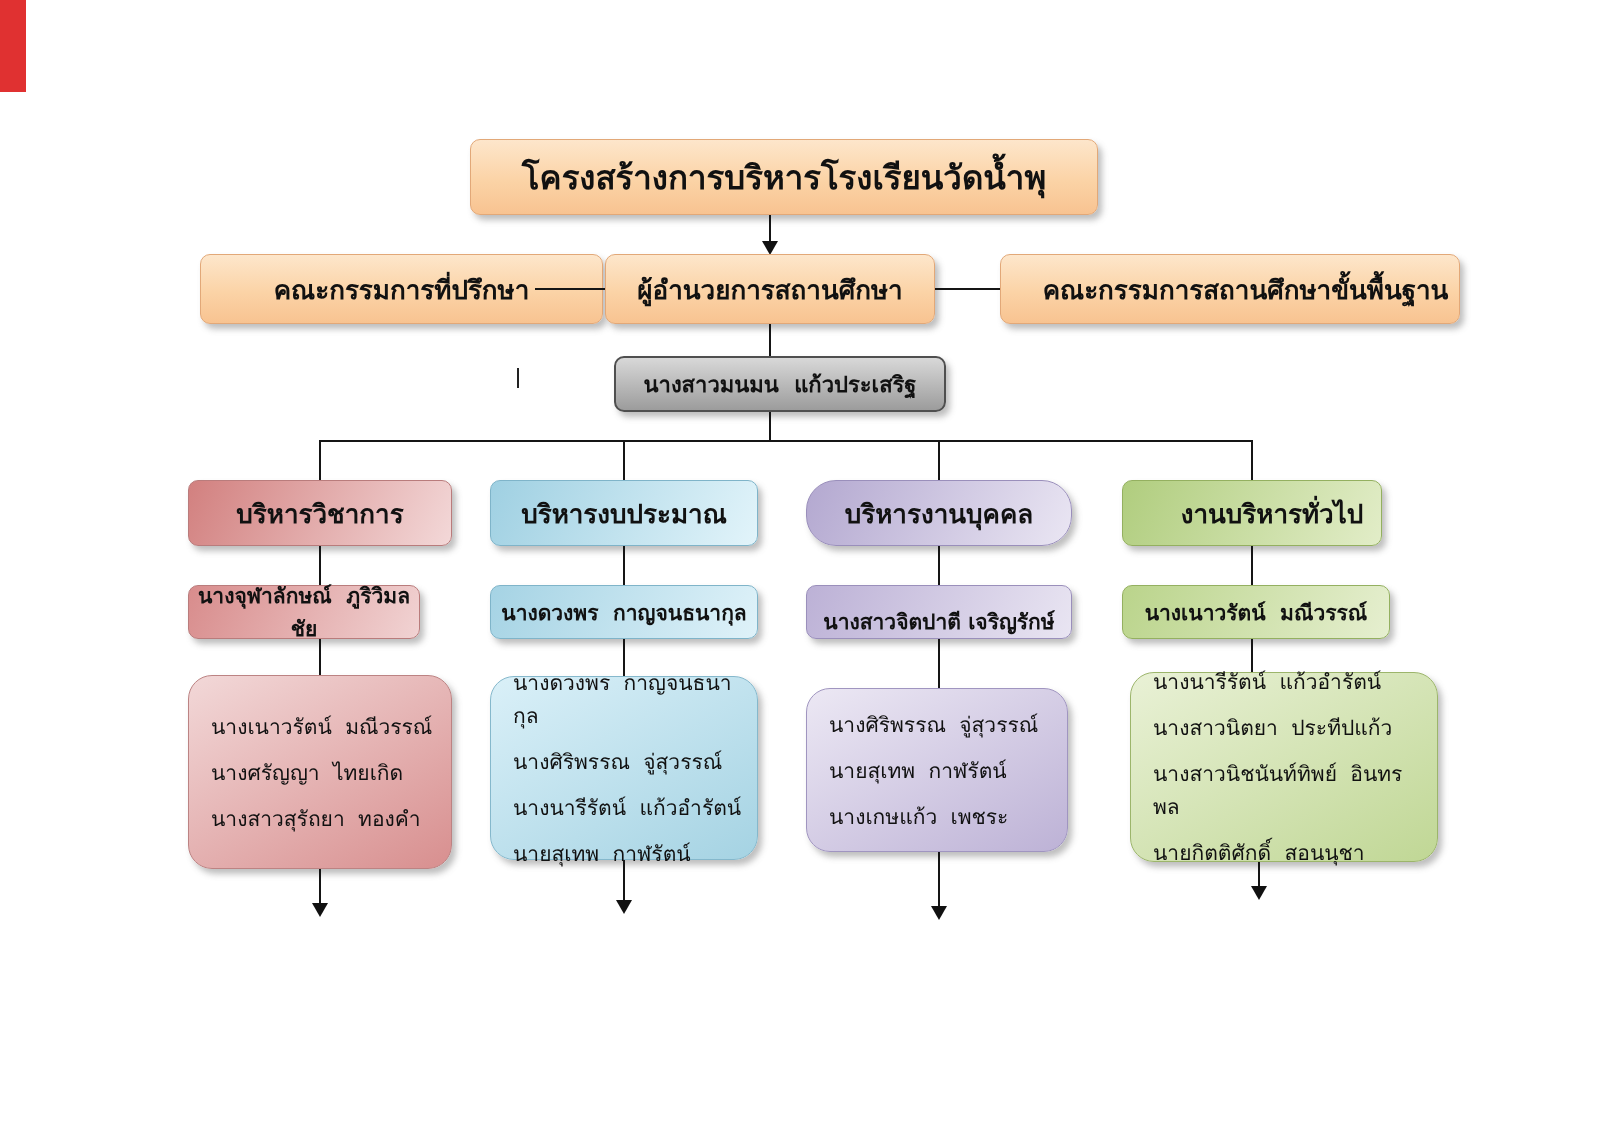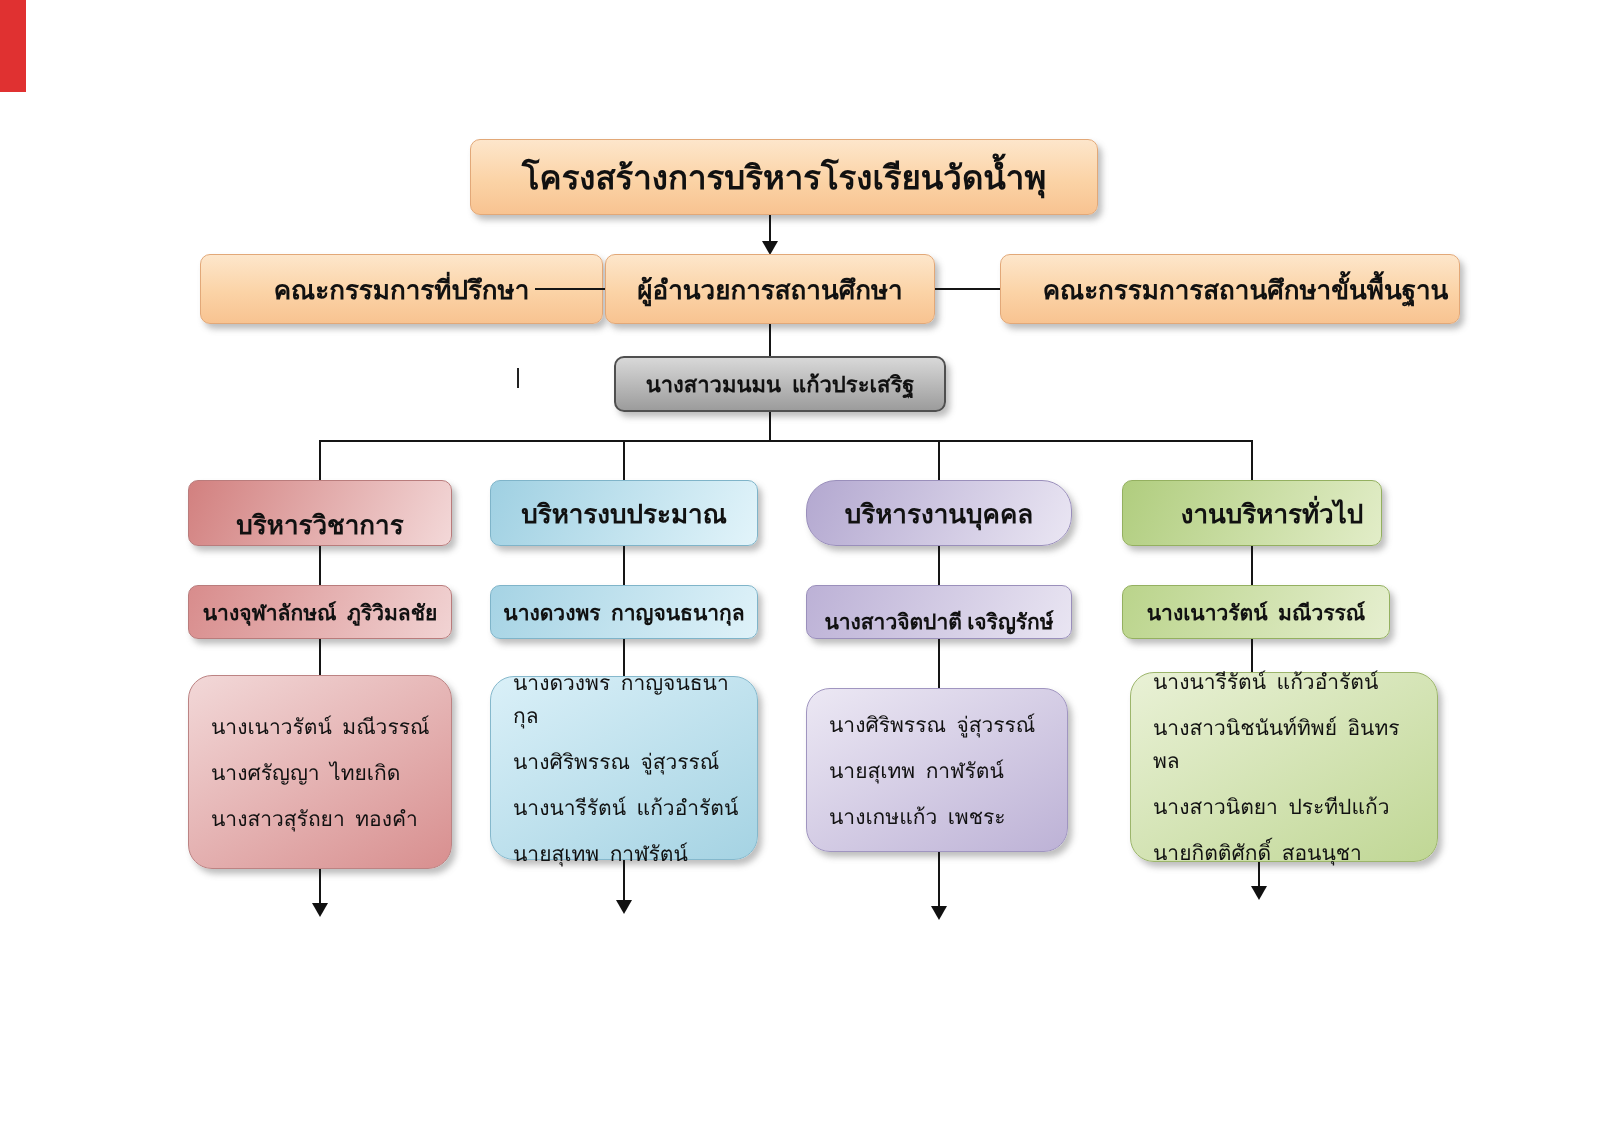--- a/index.html
+++ b/index.html
@@ -7,21 +7,20 @@
     width:1600px; height:1131px; position:relative; background:#ffffff;
     font-family:"DejaVu Sans","Liberation Sans",sans-serif; color:#111;
     overflow:hidden;
   }
   .box {
     position:absolute; box-sizing:border-box;
     display:flex; align-items:center; justify-content:center;
     text-align:center; border-radius:10px; font-weight:700;
     box-shadow:4px 5px 6px rgba(110,110,110,.45);
     white-space:pre-wrap;
-    font-family:Liberation Serif, serif;
   }
   .peach  { background:linear-gradient(180deg,#fde6cb 0%,#fbd3a6 55%,#f8c391 100%); border:1px solid #e2a878; }
   .grayb  { background:linear-gradient(180deg,#d8d8d8,#9c9c9c); border:2px solid #4f4f4f; }
 
   .red-h    { background:linear-gradient(115deg,#d2807f,#f3d8d8); border:1px solid #b97c7c; }
   .red-bar  { background:linear-gradient(115deg,#d88c8c,#f1d3d3); border:1px solid #b97c7c; }
   .red-box  { background:linear-gradient(150deg,#f2d8d8,#d88f8f); border:1px solid #bc8383; }
 
   .blue-h   { background:linear-gradient(115deg,#9fd0e2,#e2f4fa); border:1px solid #7fb4c9; }
   .blue-bar { background:linear-gradient(115deg,#a5d3e4,#dff2f9); border:1px solid #7fb4c9; }
@@ -86,25 +85,25 @@
   <span>นางสาวมนมน  แก้วประเสริฐ</span>
 </div>
 
 <div class="ln" style="left:769px; top:412px; width:2px; height:28px;"></div>
 <div class="ln" style="left:319px; top:440px; width:934px; height:2px;"></div>
 <div class="ln" style="left:319px; top:440px; width:2px; height:40px;"></div>
 <div class="ln" style="left:623px; top:440px; width:2px; height:40px;"></div>
 <div class="ln" style="left:938px; top:440px; width:2px; height:40px;"></div>
 <div class="ln" style="left:1251px; top:440px; width:2px; height:40px;"></div>
 
-<div class="box red-h hdr" style="left:188px; top:480px; width:264px; height:66px;align-items:flex-end;">
+<div class="box red-h hdr" style="left:188px; top:480px; width:264px; height:66px;">
   <span>บริหารวิชาการ</span>
 </div>
 <div class="ln" style="left:319px; top:546px; width:2px; height:39px;"></div>
-<div class="box red-bar lead" style="left:188px; top:585px; width:264px; height:54px;">
+<div class="box red-bar lead" style="left:188px; top:585px; width:232px; height:54px;">
   <span>นางจุฬาลักษณ์  ภูริวิมลชัย</span>
 </div>
 <div class="ln" style="left:319px; top:639px; width:2px; height:36px;"></div>
 <div class="box red-box bigbx" style="left:188px; top:675px; width:264px; height:194px;">
   <span class="mline">นางเนาวรัตน์  มณีวรรณ์</span>
   <span class="mline">นางศรัญญา  ไทยเกิด</span>
   <span class="mline">นางสาวสุรัถยา  ทองคำ</span>
 </div>
 <div class="ln" style="left:319px; top:869px; width:2px; height:36px;"></div>
 <div class="arrow-down" style="left:312px; top:903px;"></div>
@@ -145,18 +144,18 @@
 <div class="box grn-h hdr" style="left:1122px; top:480px; width:260px; height:66px;padding-left:40px;">
   <span>งานบริหารทั่วไป</span>
 </div>
 <div class="ln" style="left:1251px; top:546px; width:2px; height:39px;"></div>
 <div class="box grn-bar lead" style="left:1122px; top:585px; width:268px; height:54px;">
   <span>นางเนาวรัตน์  มณีวรรณ์</span>
 </div>
 <div class="ln" style="left:1251px; top:639px; width:2px; height:33px;"></div>
 <div class="box grn-box bigbx" style="left:1130px; top:672px; width:308px; height:190px;">
   <span class="mline">นางนารีรัตน์  แก้วอำรัตน์</span>
+  <span class="mline">นางสาวนิตยา  ประทีปแก้ว</span>
   <span class="mline">นางสาวนิชนันท์ทิพย์  อินทรพล</span>
-  <span class="mline">นางสาวนิตยา  ประทีปแก้ว</span>
   <span class="mline">นายกิตติศักดิ์  สอนนุชา</span>
 </div>
 <div class="ln" style="left:1258px; top:862px; width:2px; height:26px;"></div>
 <div class="arrow-down" style="left:1251px; top:886px;"></div>
 
 </body></html>

